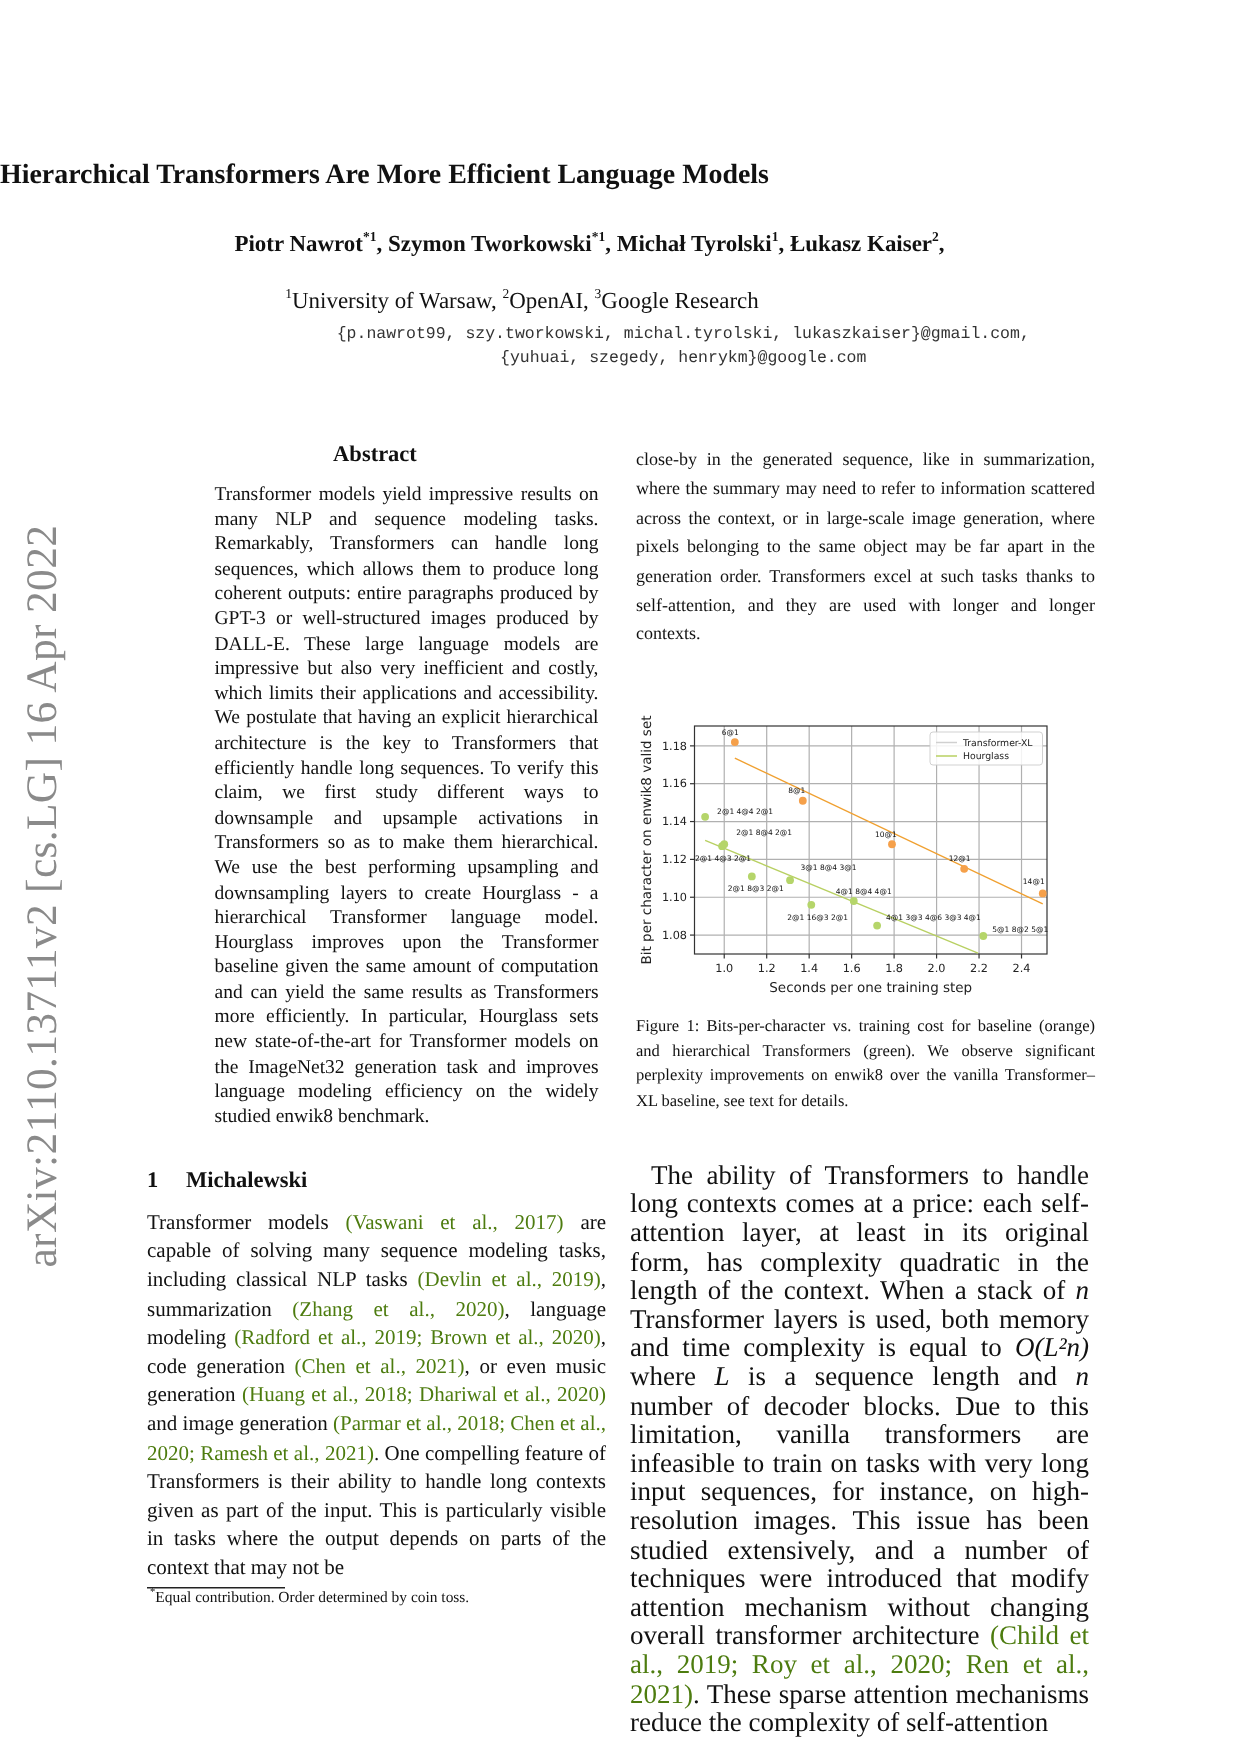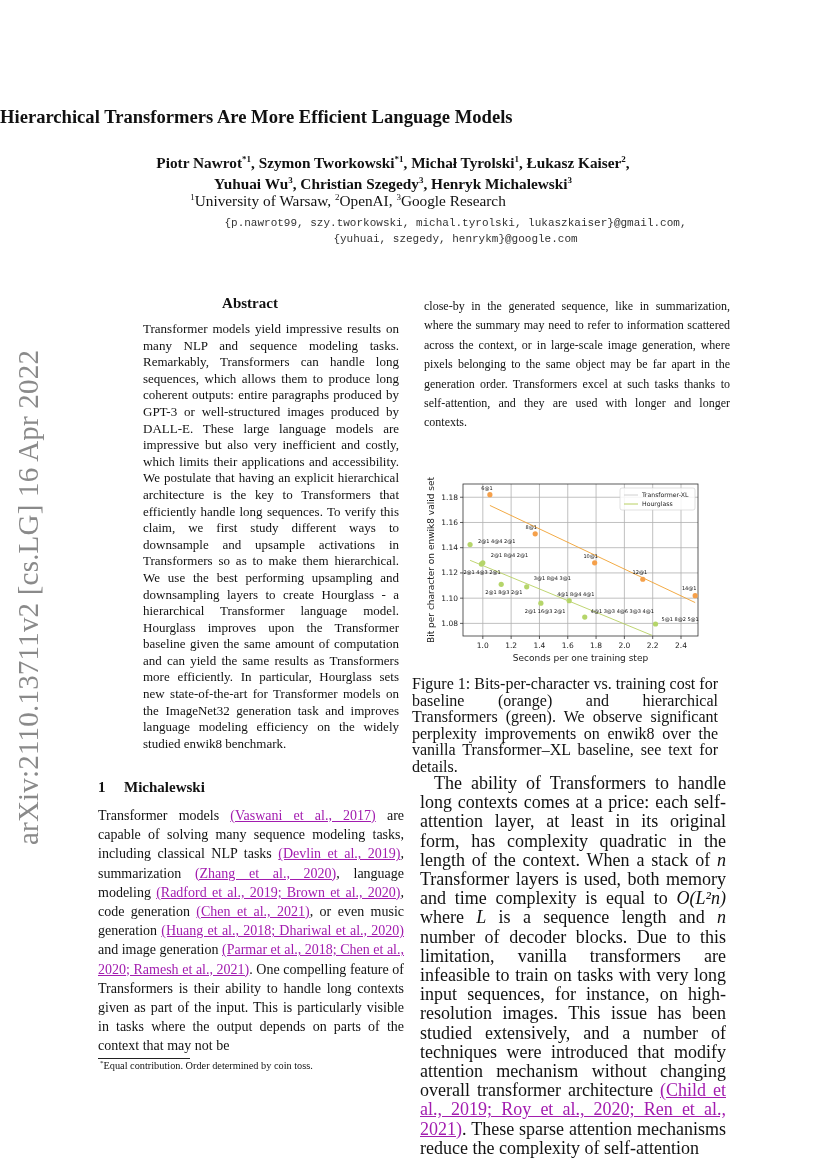--- a/index.html
+++ b/index.html
@@ -12,38 +12,37 @@
   .arxiv { left:12px; top:845px; transform-origin:0 0; transform:rotate(-90deg); font-size:29px; color:#8a8a8a; white-space:nowrap; letter-spacing:0.2px; }
   .col { font-size:13.2px; line-height:18.2px; text-align:justify; }
   .abs-head { left:120px; width:260px; top:295px; text-align:center; font-size:15px; font-weight:bold; }
   .abs-body { left:122px; width:256px; top:321px; font-size:13px; line-height:16.6px; text-align:justify; hyphens:manual;margin-left:21px; }
   .sec-head { left:98px; top:779px; font-size:15px; font-weight:bold; }
   .sec-head .num { display:inline-block; width:26px; }
   .intro { left:98px; width:306px; top:806px; line-height:19.2px; font-size:14px; }
   .right-top { left:424px; width:306px; top:297px; line-height:19.4px; font-size:12px; }
   .right-bottom { left:420px; width:306px; top:774px; line-height:19.2px; font-size:18px; }
   .indent { text-indent:14px; }
-  .cite { color:#a21caf;text-decoration:underline; }
-  .caption { left:412px; width:306px; top:676px; font-size:16px; line-height:16.6px; text-align:justify; }
+  .cite { color:#4d7c0f; }
+  .caption { left:424px; width:306px; top:676px; font-size:11px; line-height:16.6px; text-align:justify; }
   .footnote-rule { left:98px; top:1058px; width:92px; height:0; border-top:1px solid #222; }
   .footnote { left:100px; top:1060px; font-size:10.3px; }
   .footnote sup { font-size:7px; }
   sup { font-size:9px; line-height:0; }
   svg text { font-family:"DejaVu Sans", sans-serif; }
   .math { font-style:italic; }
 </style>
 </head>
 <body>
 
 <div class="abs arxiv">arXiv:2110.13711v2  [cs.LG]  16 Apr 2022</div>
 
 <div class="abs title">Hierarchical Transformers Are More Efficient Language Models</div>
 <div class="abs authors">
   <div id="authors-l1"><span>Piotr Nawrot</span><sup>*1</sup>, <span>Szymon Tworkowski</span><sup>*1</sup>, <span>Michał Tyrolski</span><sup>1</sup>, <span>Łukasz Kaiser</span><sup>2</sup>, </div>
-  <div id="authors-l2"><span>Yuhuai Wu</span><sup>3</sup>, <span>Christian Szegedy</span><sup>3</sup>, <span>Henryk Michalewski</span><sup>3</sup></div>
 </div>
 <div class="abs affil" id="affil"><sup>1</sup><span>University of Warsaw</span>, <sup>2</sup><span>OpenAI</span>, <sup>3</sup><span>Google Research</span></div>
 <div class="abs email" style="top:217px">{p.nawrot99, szy.tworkowski, michal.tyrolski, lukaszkaiser}@gmail.com,</div>
 <div class="abs email" style="top:233px">{yuhuai, szegedy, henrykm}@google.com</div>
 
 <div class="abs abs-head">Abstract</div>
 <div class="abs abs-body col">Transformer models yield impressive results on many NLP and sequence modeling tasks. Remarkably, Transformers can handle long sequences, which allows them to produce long coherent outputs: entire paragraphs produced by GPT-3 or well-structured images produced by DALL-E. These large language models are impressive but also very inefficient and costly, which limits their applications and accessibility. We postulate that having an explicit hierarchical architecture is the key to Transformers that efficiently handle long sequences. To verify this claim, we first study different ways to downsample and upsample activations in Transformers so as to make them hierarchical. We use the best performing upsampling and downsampling layers to create Hourglass - a hierarchical Transformer language model. Hourglass improves upon the Transformer baseline given the same amount of computation and can yield the same results as Transformers more efficiently. In particular, Hourglass sets new state-of-the-art for Transformer models on the ImageNet32 generation task and improves language modeling efficiency on the widely studied enwik8 benchmark.</div>
 
 <div class="abs sec-head">
   <span class="num">1</span><span>Michalewski</span>

